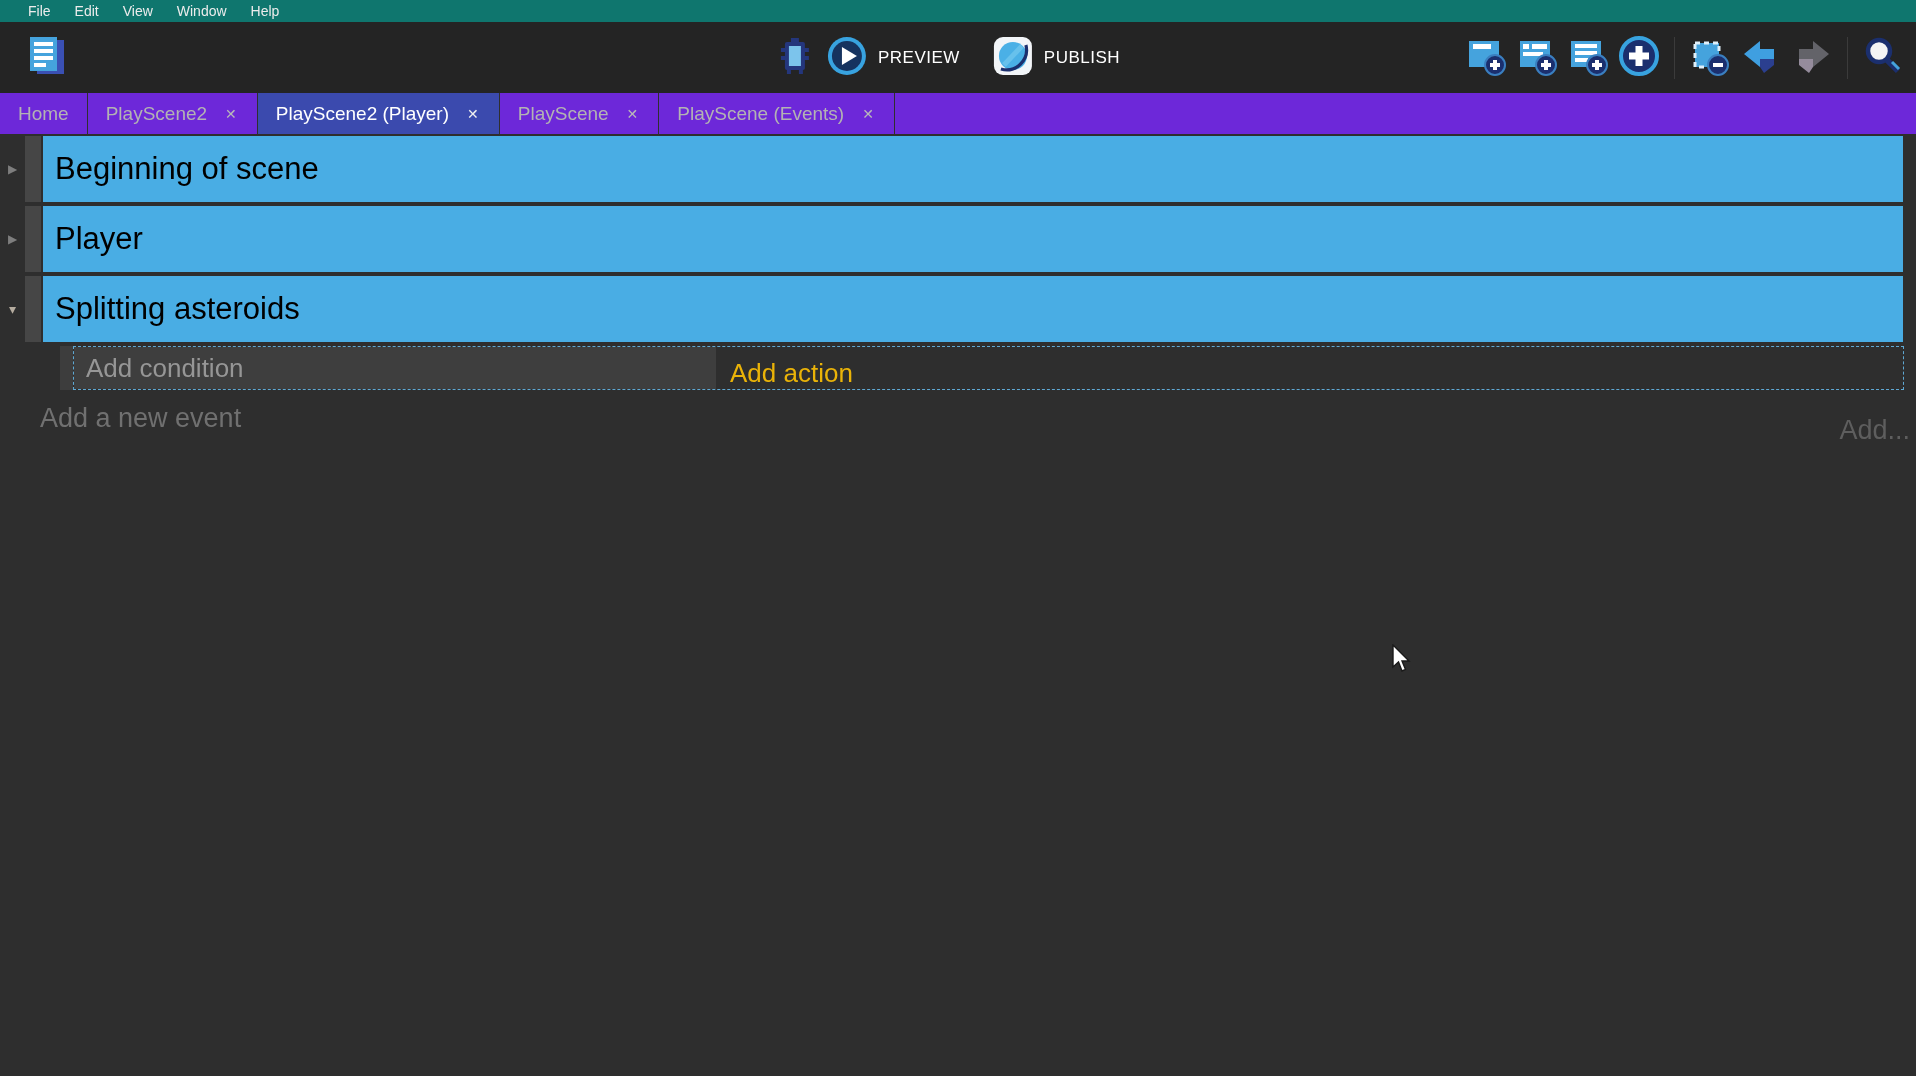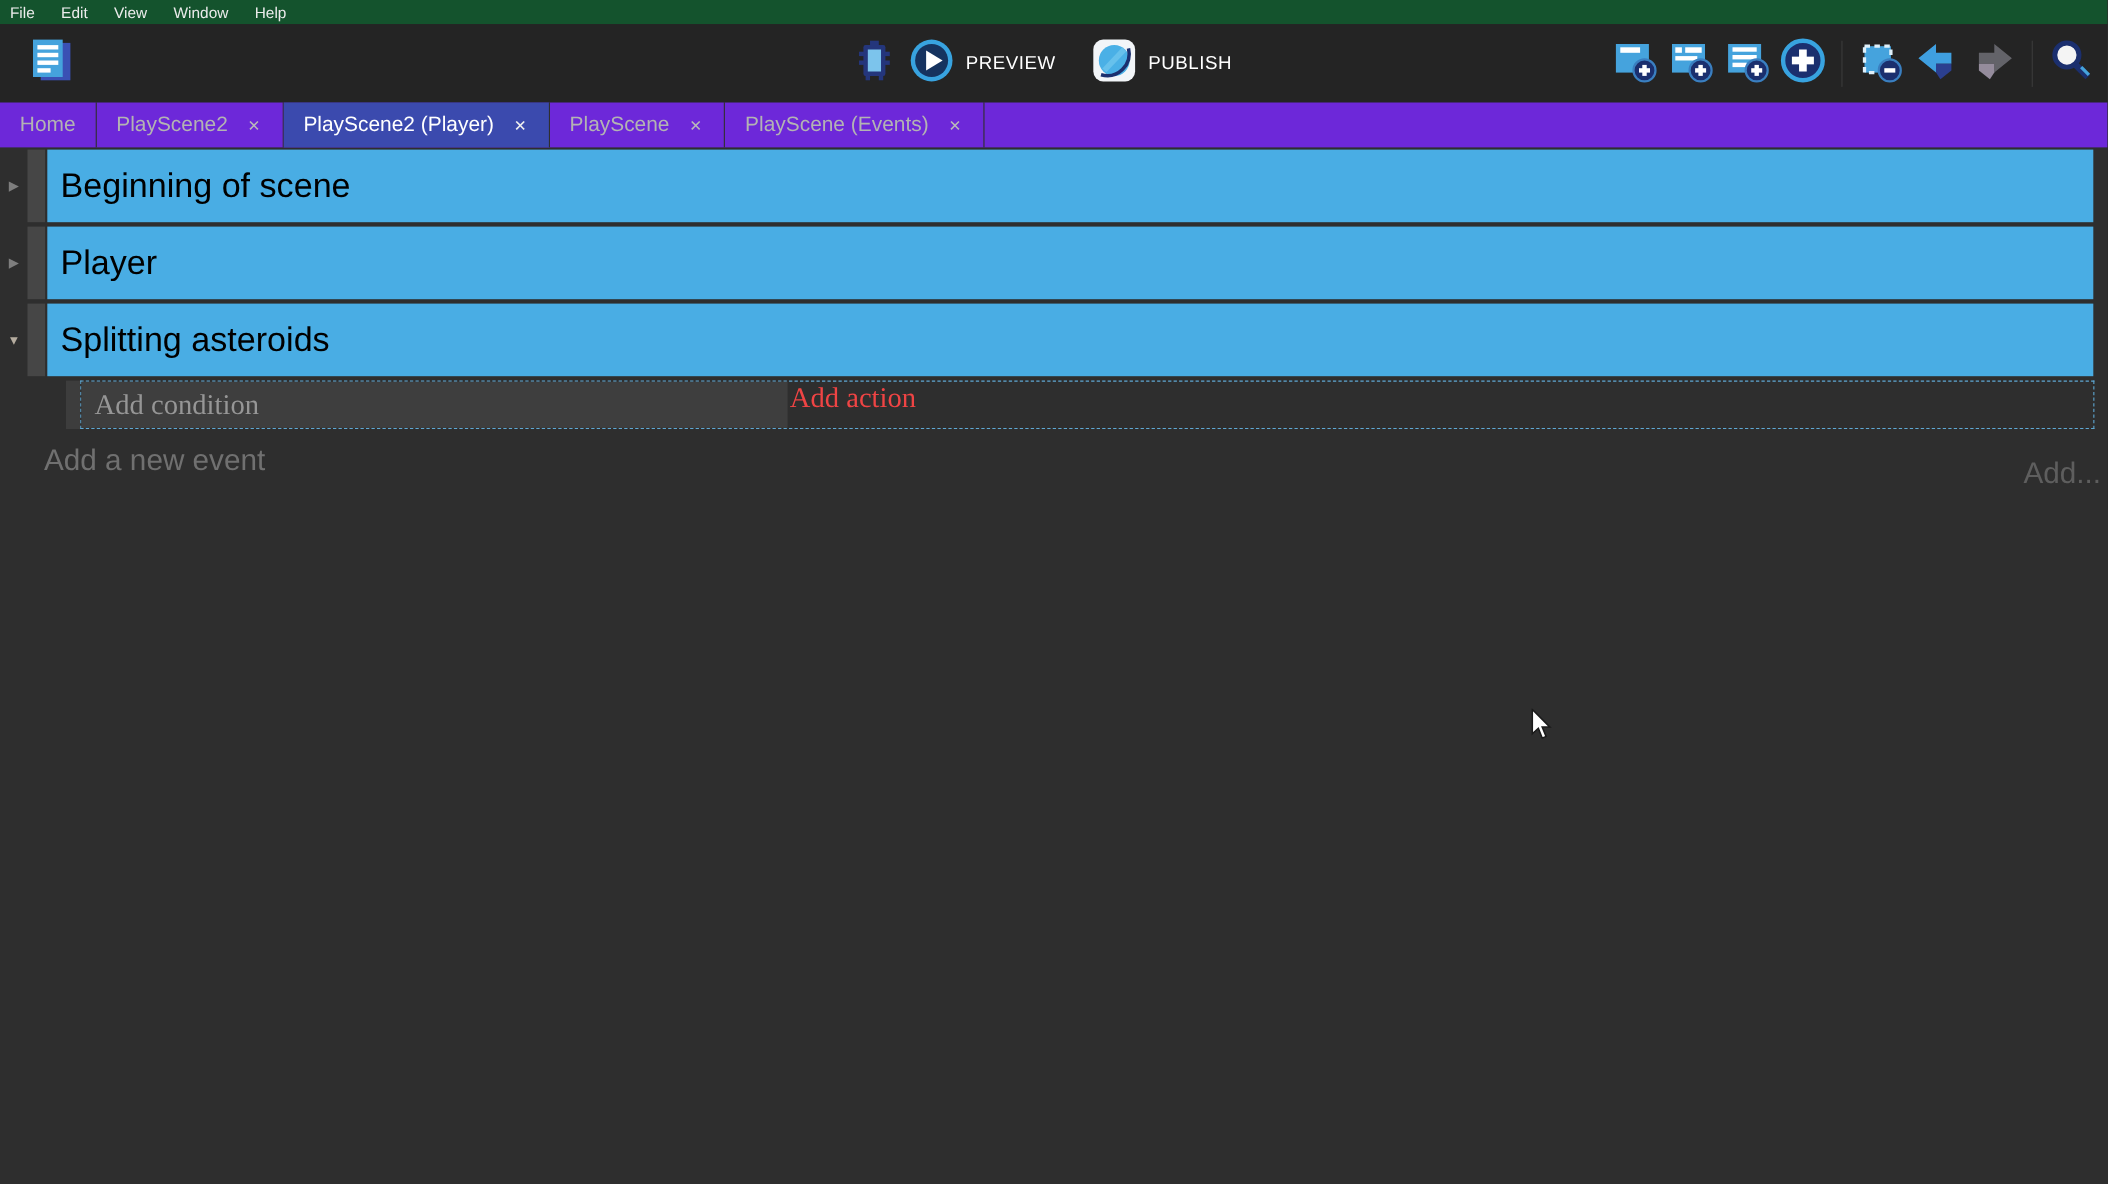--- a/index.html
+++ b/index.html
@@ -1,21 +1,21 @@
 <!DOCTYPE html>
 <html><head>
 <meta charset="utf-8">
 <style>
   * { margin:0; padding:0; box-sizing:border-box; }
   html,body { width:1916px; height:1076px; overflow:hidden; background:#2e2e2e;
               font-family:"Liberation Sans", sans-serif; }
 
   
-  .menubar { height:22px; background:#14532d; display:flex; align-items:center;
-             gap:24px; padding-left:9px;text-align:center; }
+  .menubar { height:22px; background:#0f766e; display:flex; align-items:center;
+             gap:24px; padding-left:28px;text-align:center; }
   .menubar .menu-item { color:#ececec; font-size:14px; cursor:default; }
 
   
   .toolbar { height:71px; background:#242424; position:relative;
              display:flex; align-items:center;padding-left:16px; }
   .toolbar .logo-btn { margin-left:8px; width:44px; height:46px;
                        display:flex; align-items:center; justify-content:center; }
   .center-group { position:absolute; left:50%; transform:translateX(-50%);
                   display:flex; align-items:center; gap:10px; }
   .center-group .tb-label { color:#fff; font-size:17px; letter-spacing:.5px; margin-right:22px; }
@@ -34,27 +34,27 @@
   
   .events { padding-top:2px; }
   .event-row { display:flex; height:66px; margin:0 13px 4px 0; }
   .gutter { width:25px; display:flex; align-items:center; justify-content:center; }
   .arrow { font-size:12px; color:#7e7e7e; }
   .arrow.expanded { font-size:14px; color:#b5ac9f; }
   .handle { width:16px; background:#464646; margin-right:2px; }
   .group-block { flex:1; background:#49ade4; color:#000000; font-size:31px;
                  display:flex; align-items:center; padding-left:12px; font-weight:400; }
 
-  .sub-row { display:flex; height:44px; margin:0 12px 0 60px;font-family:Liberation Serif, serif; }
+  .sub-row { display:flex; height:44px; margin:0 12px 0 60px; }
   .sub-handle { width:13px; background:#3d3d3d; }
   .sub-content { flex:1; display:flex; border:1px dashed #5fa8d3; }
   .cond-btn { width:642px; background:#3e3e3e; color:#969696; font-size:26px;
               display:flex; align-items:center; padding-left:12px; }
-  .act-btn { flex:1; color:#ef4444; font-size:26px;
-             display:flex; align-items:flex-start; padding-left:2px; }
+  .act-btn { flex:1; color:#eab308; font-size:26px;
+             display:flex; align-items:flex-end; padding-left:14px; }
 
   .add-row { display:flex; justify-content:space-between;
              margin:13px 6px 0 40px; font-size:27px; }
   .add-new { color:#707070; }
   .add-more { color:#5e5e5e;margin-top:12px; }
 
   .cursor { position:absolute; left:1392px; top:644px; pointer-events:none; }
 </style>
 </head>
 <body>

